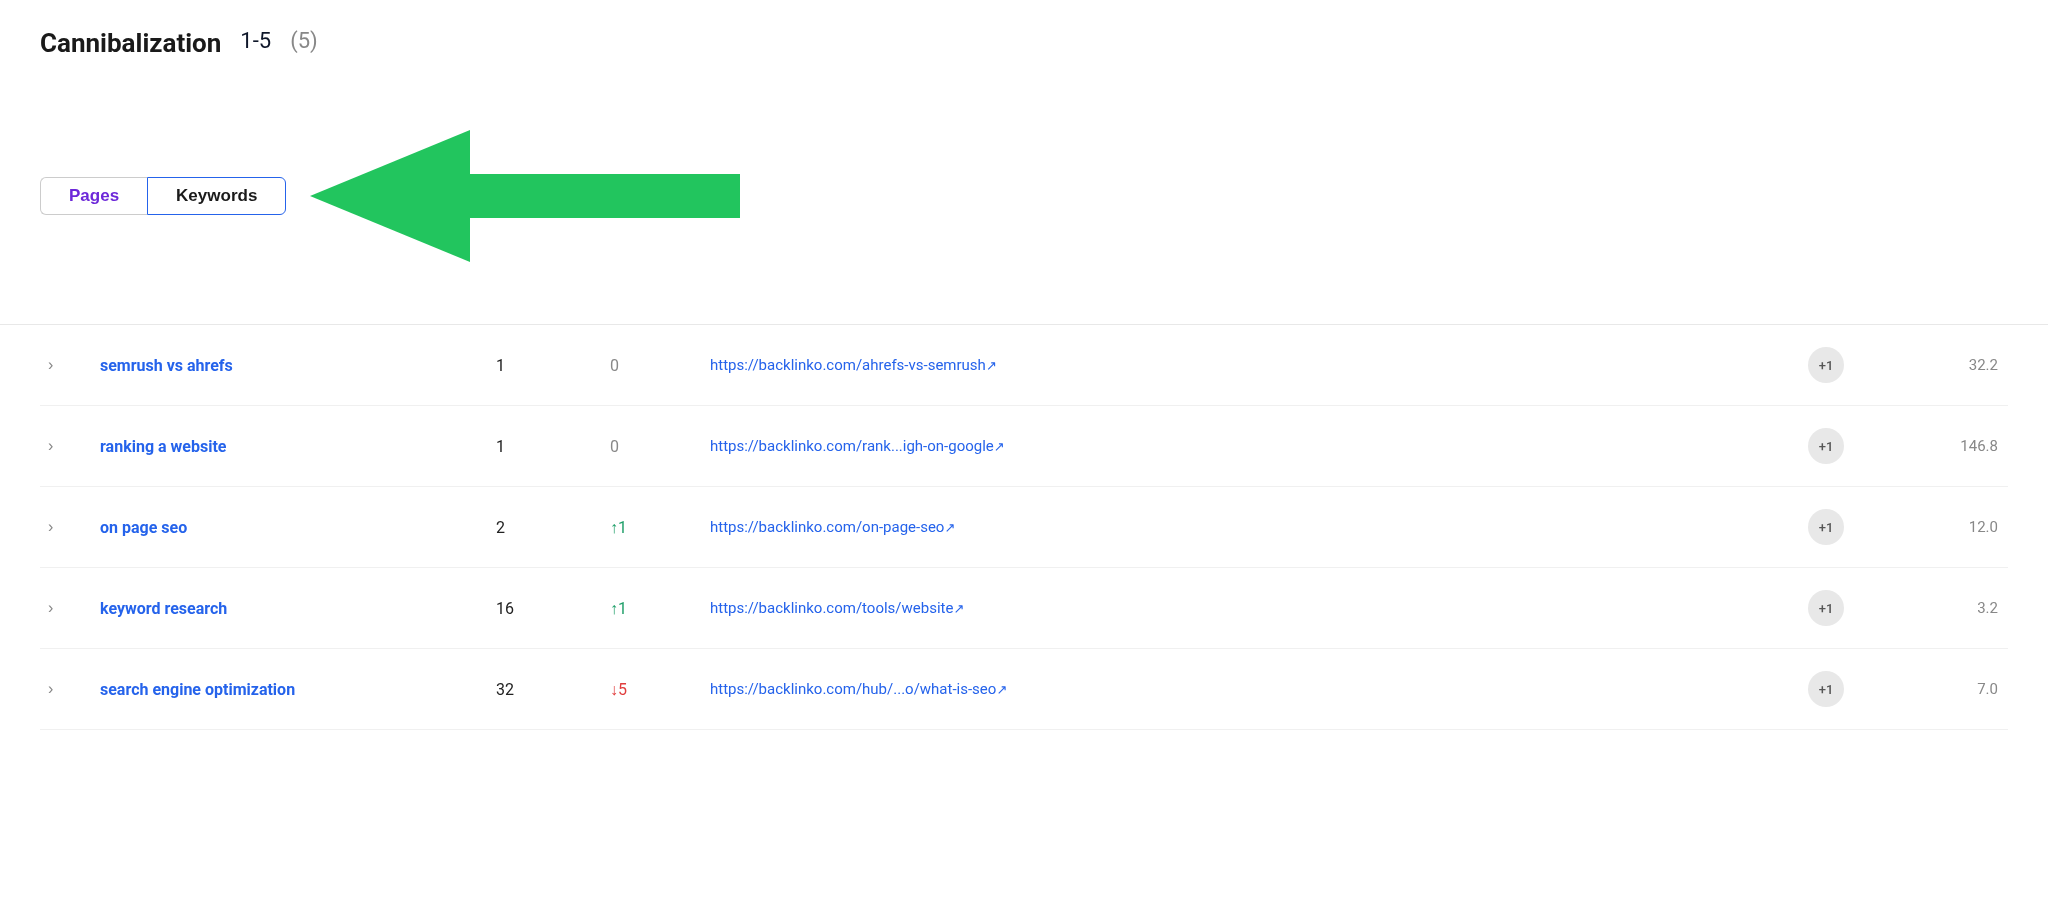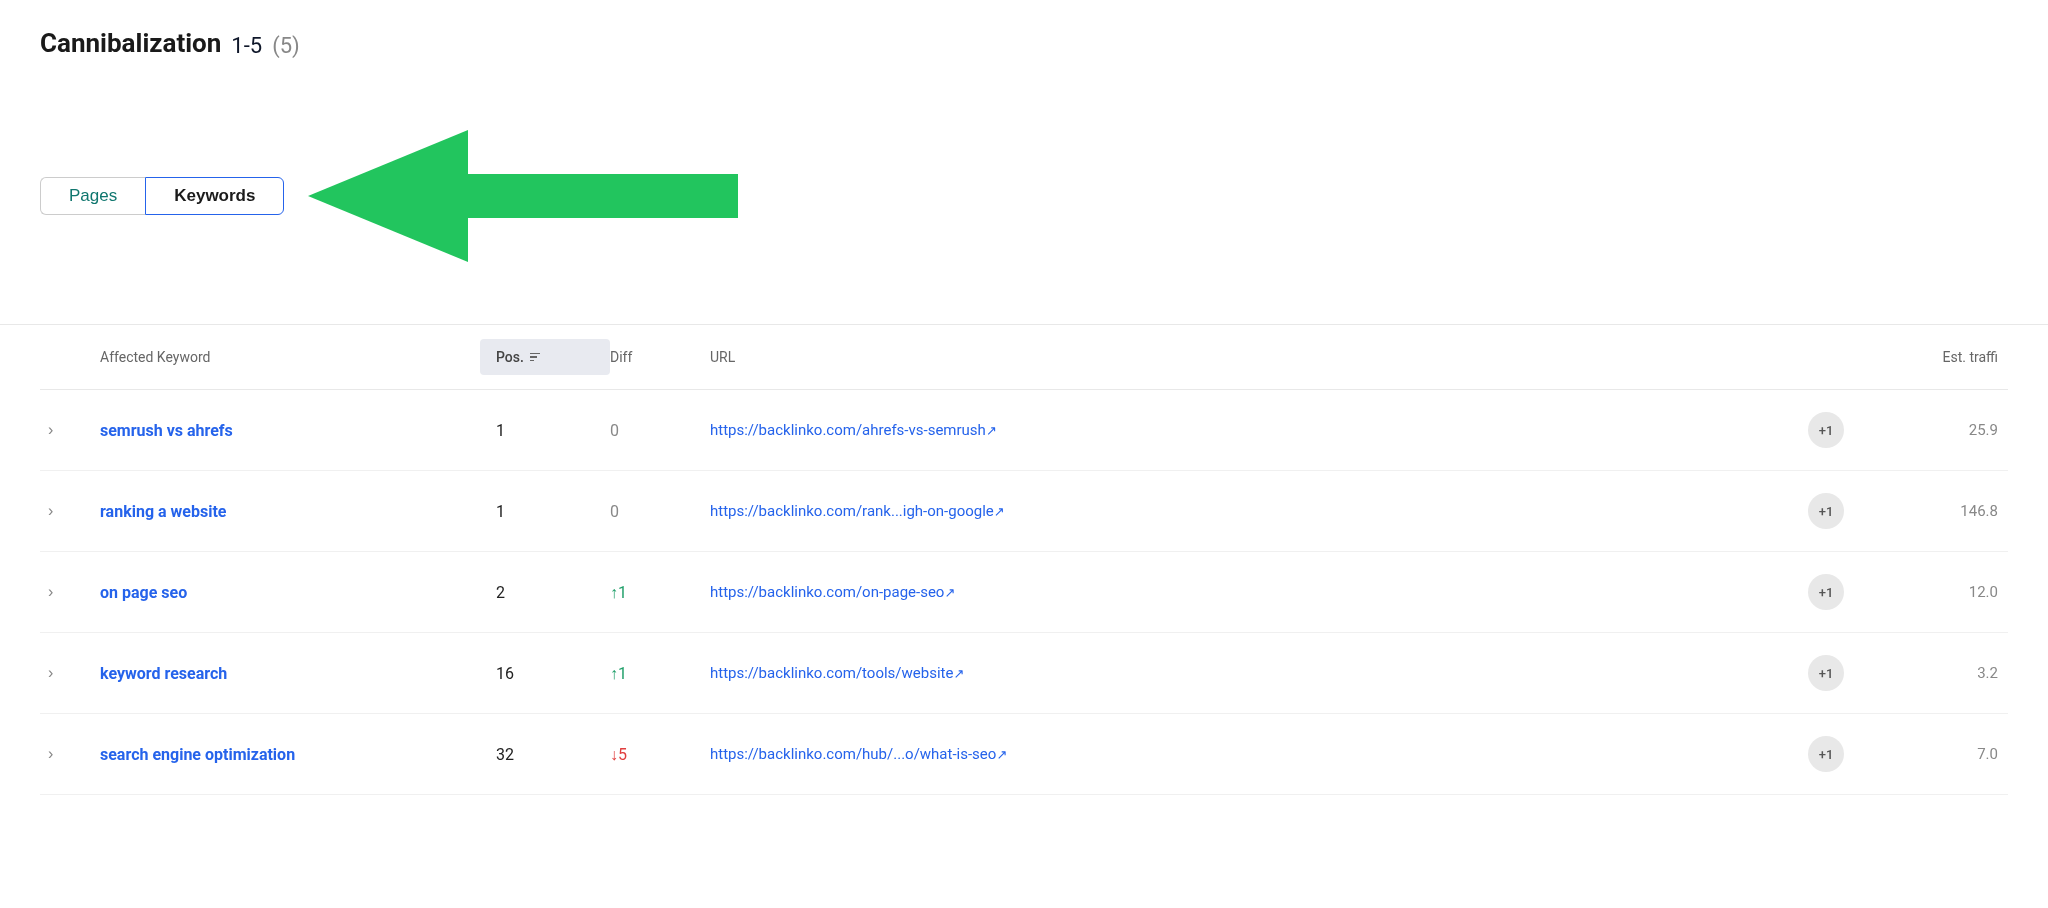--- a/index.html
+++ b/index.html
@@ -17,22 +17,22 @@
       overflow-x: hidden;
     }
 
     .header-section {
       padding: 28px 40px 18px 40px;
       border-bottom: 1px solid #e8e8e8;
     }
 
     .title-row {
       display: flex;
-      align-items: flex-end;
-      gap: 10px;
+      align-items: flex-start;
+      gap: 19px;
       margin-bottom: 28px;
     }
 
     .page-title {
       font-size: 26px;
       font-weight: 700;
       color: #1a1a1a;
     }
 
     .title-range {
@@ -59,21 +59,22 @@
       display: flex;
       gap: 0;
     }
 
     .tab-btn {
       padding: 8px 28px;
       border: 1.5px solid #ccc;
       background: #fff;
       font-size: 17px;
       cursor: pointer;
-      color: #0f766e;
+      color: #6d28d9;
+      font-weight: bold;
     }
 
     .tab-btn:first-child {
       border-radius: 6px 0 0 6px;
       border-right: none;
     }
 
     .tab-btn:last-child {
       border-radius: 0 6px 6px 0;
       border-left: 1.5px solid #2563eb;
@@ -247,55 +248,39 @@
 
         <rect x="160" y="88" width="270" height="44" fill="#22c55e"></rect>
 
         <polygon points="160,44 0,110 160,176" fill="#22c55e"></polygon>
       </svg>
     </div>
   </div>
 </div>
 
 <div class="table-section">
-  <div class="table-header">
-    <div></div>
-    <div>Affected Keyword</div>
-    <div class="col-pos-header">
-      <span>Pos.</span>
-      <div class="sort-icon">
-        <span></span>
-        <span></span>
-        <span></span>
-      </div>
-    </div>
-    <div>Diff</div>
-    <div>URL</div>
-    <div></div>
-    <div class="est-traffic-header">Est. traffi</div>
-  </div>
 
   <div id="table-body">
       <div class="table-row">
     <div>
       <button class="expand-btn">›</button>
     </div>
     <div>
       <a class="keyword-link" href="#">semrush vs ahrefs</a>
     </div>
     <div class="pos-value">1</div>
     <div><span class="diff-value">0</span></div>
     <div class="url-cell">
       <a class="url-link" href="#">https://backlinko.com/ahrefs-vs-semrush</a>
       <span class="external-icon">↗</span>
     </div>
     <div>
       <div class="plus-badge">+1</div>
     </div>
-    <div class="traffic-value">25.9</div>
+    <div class="traffic-value">32.2</div>
   </div>
       <div class="table-row">
     <div>
       <button class="expand-btn">›</button>
     </div>
     <div>
       <a class="keyword-link" href="#">ranking a website</a>
     </div>
     <div class="pos-value">1</div>
     <div><span class="diff-value">0</span></div>

